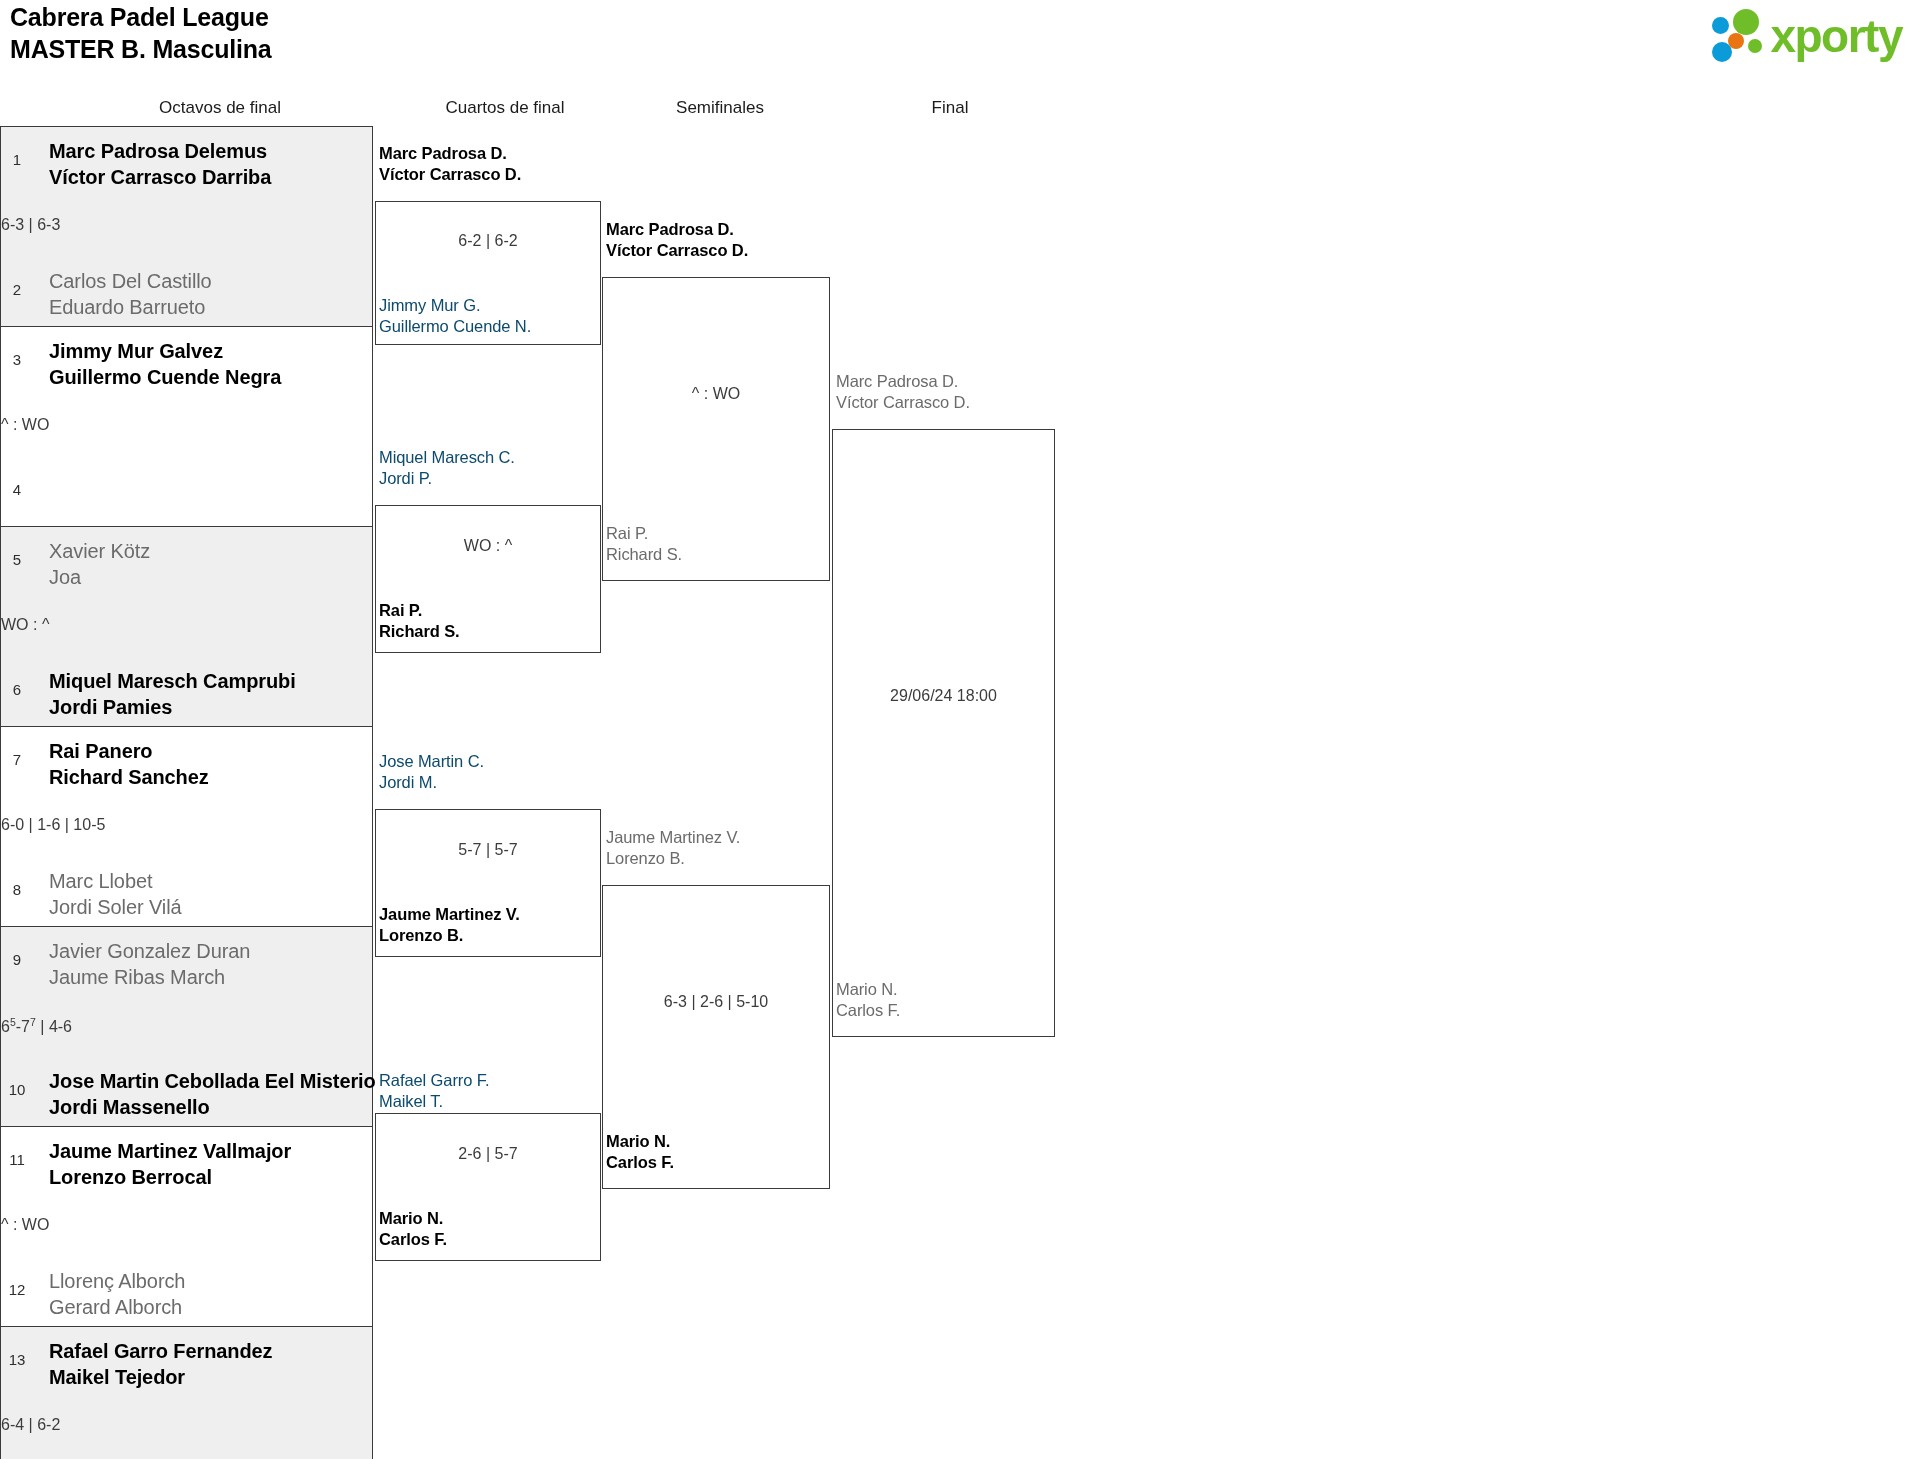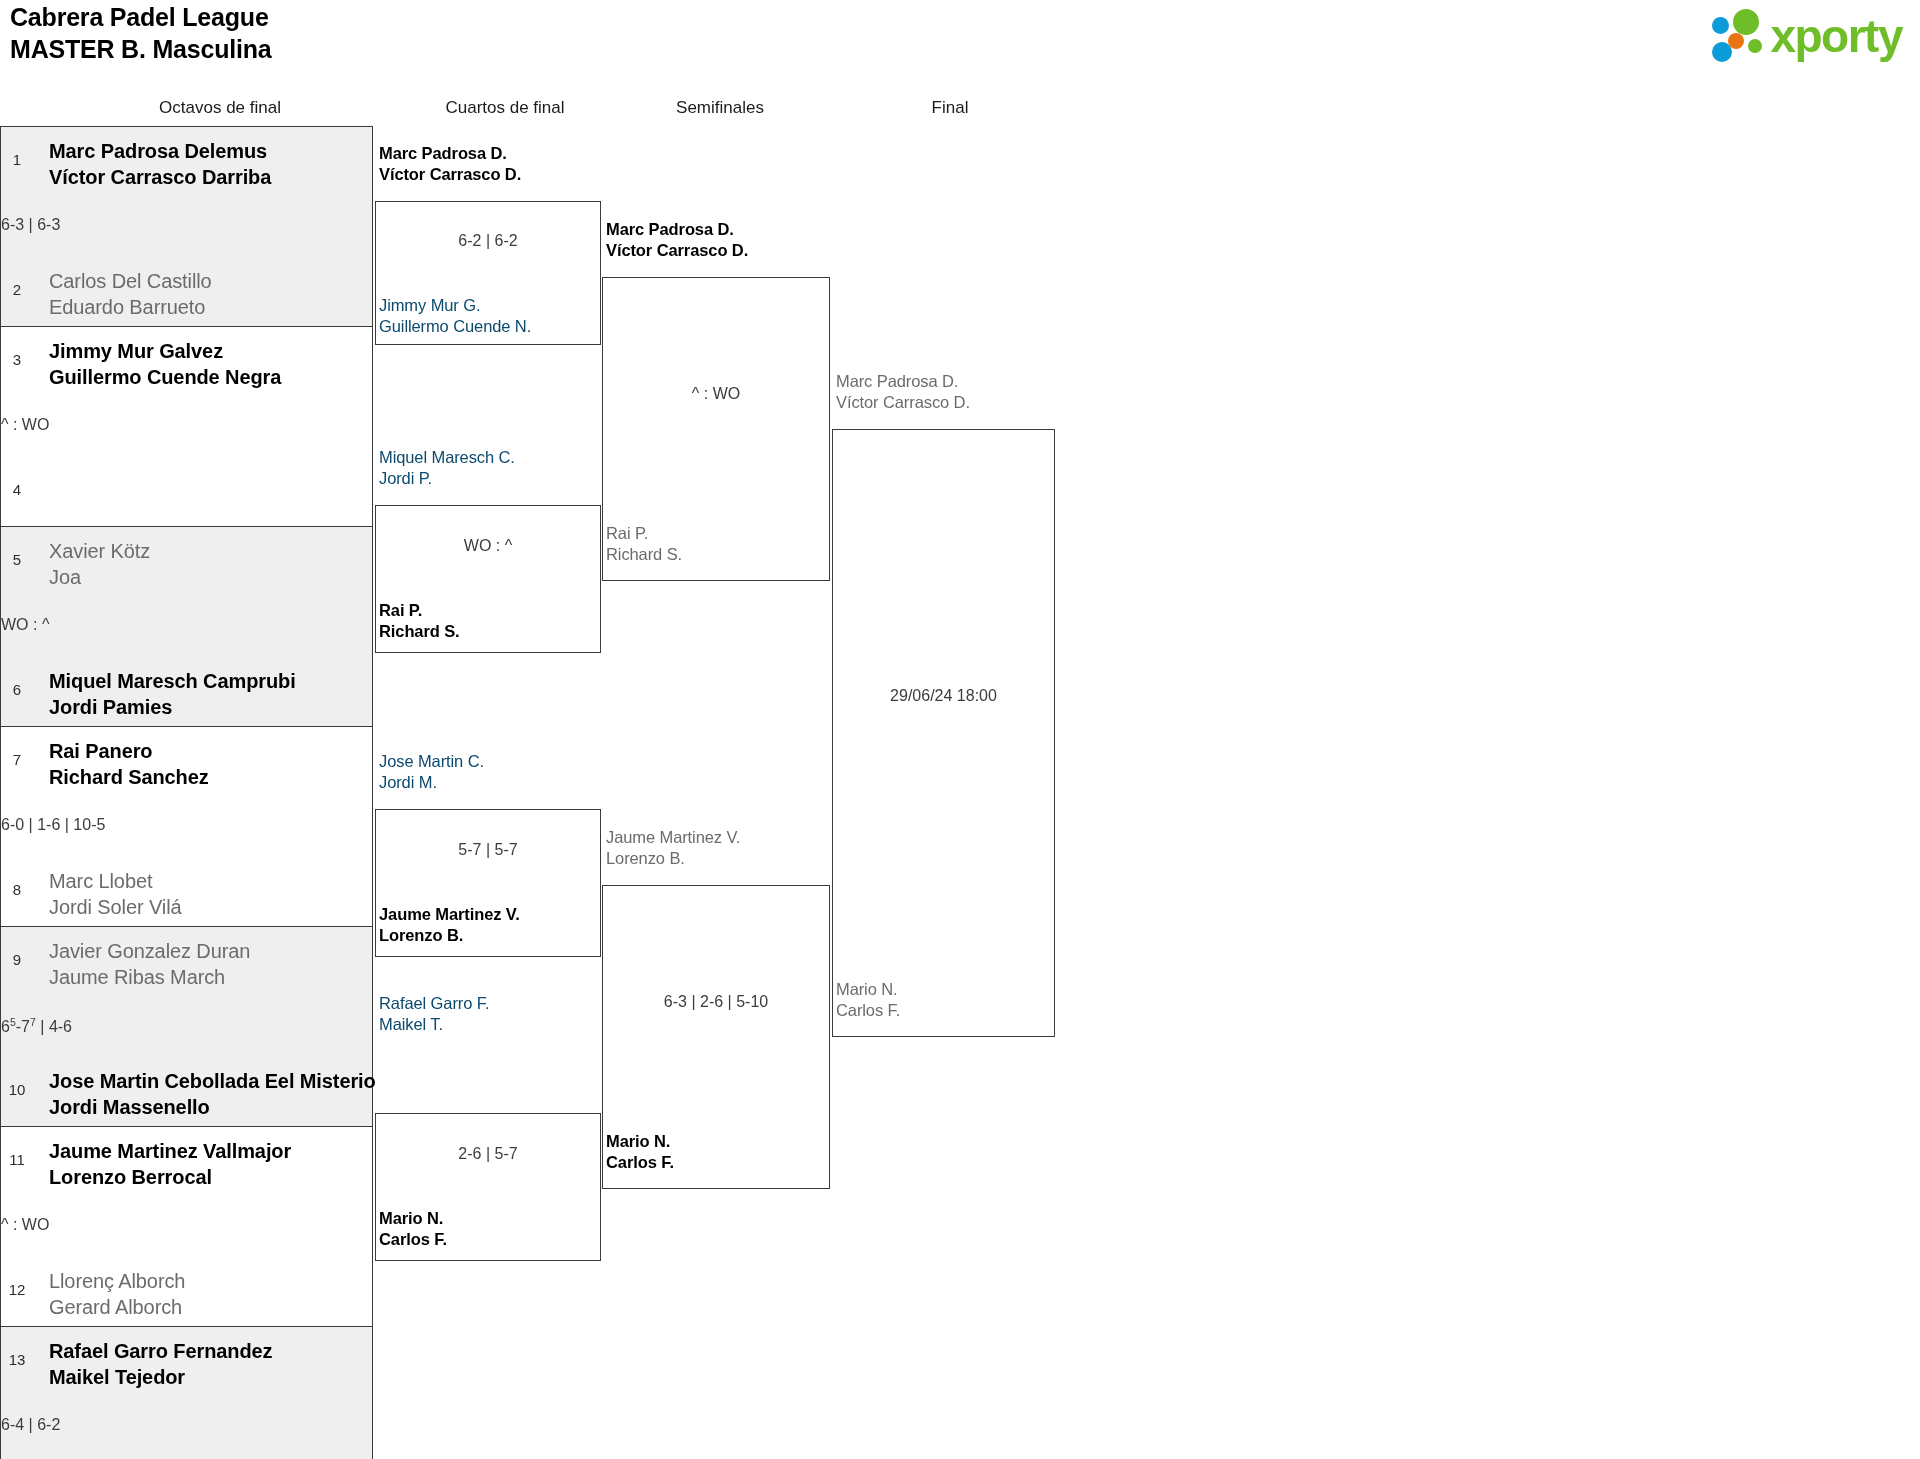--- a/index.html
+++ b/index.html
@@ -248,21 +248,21 @@
     <span>Jose Martin C.</span>
     <span>Jordi M.</span>
   </div>
   <div class="r2-box" style="left:375px; top:809px; width:226px; height:148px;"></div>
   <div class="r2-score" style="left:375px; top:841px;">5-7 | 5-7</div>
   <div class="r2-name win" style="left:379px; top:904px;">
     <span>Jaume Martinez V.</span>
     <span>Lorenzo B.</span>
   </div>
 
-  <div class="r2-name" style="left:379px; top:993px;">
+  <div class="r2-name" style="left:379px; top:1070px;">
     <span>Rafael Garro F.</span>
     <span>Maikel T.</span>
   </div>
   <div class="r2-box" style="left:375px; top:1113px; width:226px; height:148px;"></div>
   <div class="r2-score" style="left:375px; top:1145px;">2-6 | 5-7</div>
   <div class="r2-name win" style="left:379px; top:1208px;">
     <span>Mario N.</span>
     <span>Carlos F.</span>
   </div>
 

